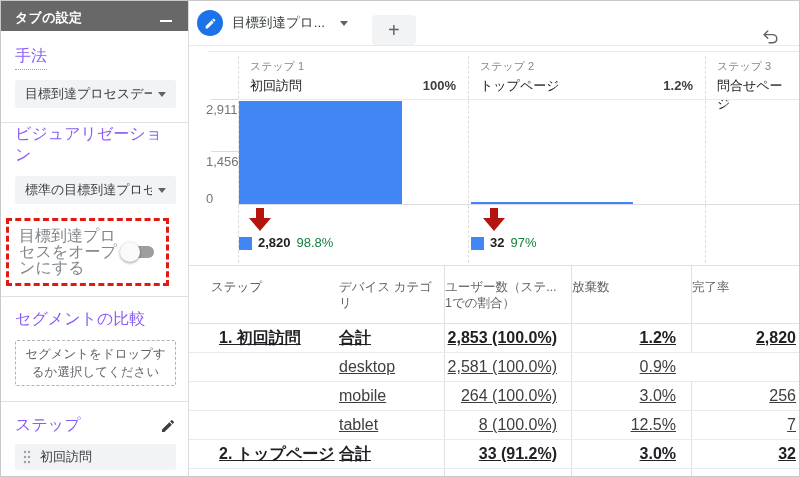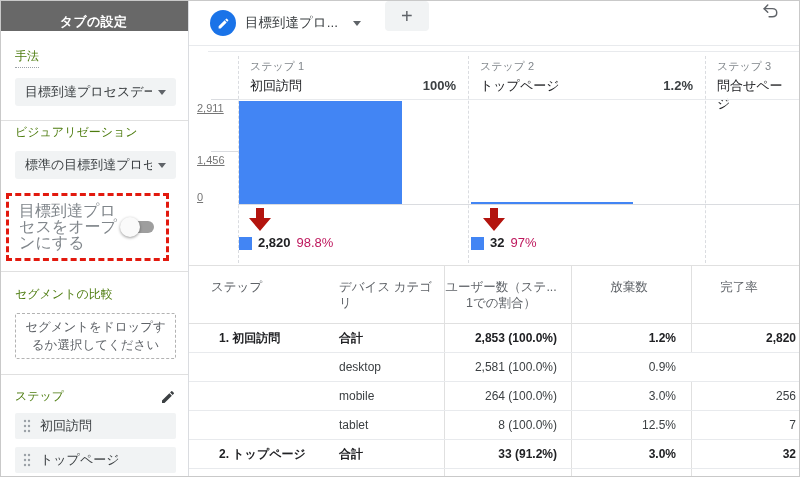--- a/index.html
+++ b/index.html
@@ -2,84 +2,84 @@
 <html><head>
 <meta charset="utf-8">
 <style>
   * { margin:0; padding:0; box-sizing:border-box; }
   html,body { width:800px; height:477px; }
   body { font-family:"Liberation Sans","DejaVu Sans",sans-serif; background:#fff; color:#3c4043; }
   .app { position:relative; width:800px; height:477px; border:1px solid #c9c9c9; background:#fff; display:flex; overflow:hidden; }
 
   
   .sidebar { width:188px; min-width:188px; height:100%; border-right:1px solid #dadce0; background:#fff; }
-  .sb-header { height:30px; background:#686868; color:#fff; display:flex; align-items:center; justify-content:space-between; padding:12px 16px 0 14px;flex-direction:column; }
+  .sb-header { height:30px; background:#686868; color:#fff; display:flex; align-items:center; justify-content:space-between; padding:4px 16px 0 14px; }
   .sb-title { font-size:13px; font-weight:bold; letter-spacing:.3px; }
   .minimize { width:12px; height:2px; background:#fff; margin-top:6px; cursor:pointer; }
   .sb-body { padding:0 12px 0 14px; }
-  .sb-label { font-size:12px; color:#4d7c0f; }
+  .sb-label { font-size:16px; color:#8b5cf6; }
   .dotted-u { border-bottom:1px dotted #9aa0a6; padding-bottom:2px; display:inline-block; }
   .select-box { margin-top:10px; height:28px; background:#f1f3f4; border-radius:3px; display:flex; align-items:center; justify-content:space-between; padding:0 10px; cursor:pointer; }
   .select-box span { font-size:13px; color:#3c4043; white-space:nowrap; overflow:hidden; }
   .caret { width:0; height:0; border-left:4px solid transparent; border-right:4px solid transparent; border-top:5px solid #5f6368; margin-left:6px; flex:none; }
   .divider { height:1px; background:#e0e0e0; margin:0 -12px 0 -14px; }
   .toggle-box { margin:14px 0 10px -9px; width:163px; border:3px dashed #e2190e; padding:7px 8px 7px 10px; display:flex; align-items:center; justify-content:space-between; }
   .toggle-label { width:104px; font-size:16px; line-height:16px; color:#80868b; }
   .toggle { position:relative; width:30px; height:12px; background:#9e9e9e; border-radius:7px; margin-right:4px; cursor:pointer; flex:none; }
   .toggle-knob { position:absolute; left:-4px; top:-4px; width:20px; height:20px; border-radius:50%; background:#fafafa; box-shadow:0 1px 3px rgba(0,0,0,.4); }
   .dropzone { margin-top:10px; height:46px; border:1px dashed #b3b3b3; border-radius:2px; display:flex; align-items:center; justify-content:center; text-align:center; font-size:12.5px; line-height:18px; color:#5f6368; padding:4px; }
   .steps-head { margin-top:13px; display:flex; align-items:center; justify-content:space-between; }
   .chip { margin-top:8px; height:26px; background:#f1f3f4; border-radius:2px; display:flex; align-items:center; gap:9px; padding:0 8px; font-size:13px; color:#3c4043; cursor:grab; }
 
   
   .main { position:relative; flex:1; height:100%; }
-  .tabstrip { height:45px; display:flex; align-items:flex-start; padding-left:13px; border-bottom:1px solid #e8eaed; background:#fff; }
+  .tabstrip { height:45px; display:flex; align-items:flex-end; padding-left:0; border-bottom:1px solid #e8eaed; background:#fff; }
   .tab { display:flex; align-items:center; gap:9px; padding:0 8px; height:44px; cursor:pointer; }
   .tab-circle { width:26px; height:26px; border-radius:50%; background:#1a73e8; display:flex; align-items:center; justify-content:center; flex:none; }
   .tab-label { font-size:13.5px; color:#3c4043; }
   .plus-btn { margin-left:16px; width:44px; height:30px; background:#f1f3f4; border:none; border-radius:4px; font-size:20px; color:#5f6368; cursor:pointer; line-height:26px; }
   .strip-spacer { flex:1; }
   .undo-btn { margin-right:20px; background:none; border:none; cursor:pointer; display:flex; }
 
   .content { position:relative; height:432px; }
   .abs { position:absolute; }
   .chart-topline { left:19px; right:0; top:5px; height:1px; background:#e8eaed; }
   .stepcol { top:10px; border-left:1px dashed #dadce0; height:207px; }
   .col1 { left:49px; width:230px; } .col2 { left:279px; width:237px; } .col3 { left:516px; width:96px; }
   .step-head { padding:3px 12px 0 11px; }
   .step-sub { font-size:11px; color:#80868b; }
   .step-name-row { margin-top:3px; display:flex; justify-content:space-between; align-items:baseline; }
   .step-name { font-size:13px; color:#202124; }
   .step-rate { font-size:13px; color:#3c4043;font-weight:bold; }
   .gridline { left:49px; right:0; height:1px; background:#e8eaed; top:53px; }
   .baseline { left:49px; right:0; height:1px; background:#dadce0; top:158px; }
   .tick { left:22px; width:27px; height:1px; background:#dadce0; }
-  .ylab { left:8px; font-size:11px; color:#757575;text-decoration:underline; }
+  .ylab { left:17px; font-size:13px; color:#757575; }
   .bar { background:#4285f4; }
   .bar1 { left:50px; width:163px; }
   .bar2 { left:282px; width:162px; }
   .arrow1 { left:60px; top:162px; } .arrow2 { left:294px; top:162px; }
   .legend { top:189px; display:flex; align-items:center; gap:6px; }
   .legend1 { left:50px; } .legend2 { left:282px; }
   .legend-sq { width:13px; height:13px; background:#4285f4; margin-top:1px; }
   .legend-val { font-size:13px; font-weight:bold; color:#202124; }
-  .legend-pct { font-size:13px; color:#be185d; }
+  .legend-pct { font-size:13px; color:#15803d; }
 
   
   .table { left:0; right:0; top:219px; bottom:0; }
   .tr { display:grid; grid-template-columns:128px 105px 127px 120px 110px; padding-left:22px; }
   .thead { height:59px; border-top:1px solid #e0e0e0; border-bottom:1px solid #e0e0e0; }
   .th { font-size:12.5px; color:#5f6368; padding-top:13px; line-height:16px; }
   .trow { height:29px; border-bottom:1px solid #e8eaed; }
-  .td { font-size:12px; color:#3c4043; display:flex; align-items:center; }
+  .td { font-size:16px; color:#3c4043; display:flex; align-items:center;text-decoration:underline; }
   .c-step { padding-left:8px; } .thead .c-step { padding-left:0; }
   .num { justify-content:flex-end; text-align:right; }
   .vline { border-left:1px solid #e0e0e0; }
   .c-users { padding-right:14px; } .c-rate { padding-right:15px; } .c-aband { padding-right:5px; }
-  .th.c-users,.th.c-rate,.th.c-aband { display:block; text-align:center; }
+  .th.c-users,.th.c-rate,.th.c-aband { display:block; text-align:left; }
   .bold .td { font-weight:bold; color:#202124; }
   .partial-row { height:9px; border-bottom:none; }
   svg { display:block; }
 </style>
 </head>
 <body>
 
 <div class="app">
 
   <aside class="sidebar">

